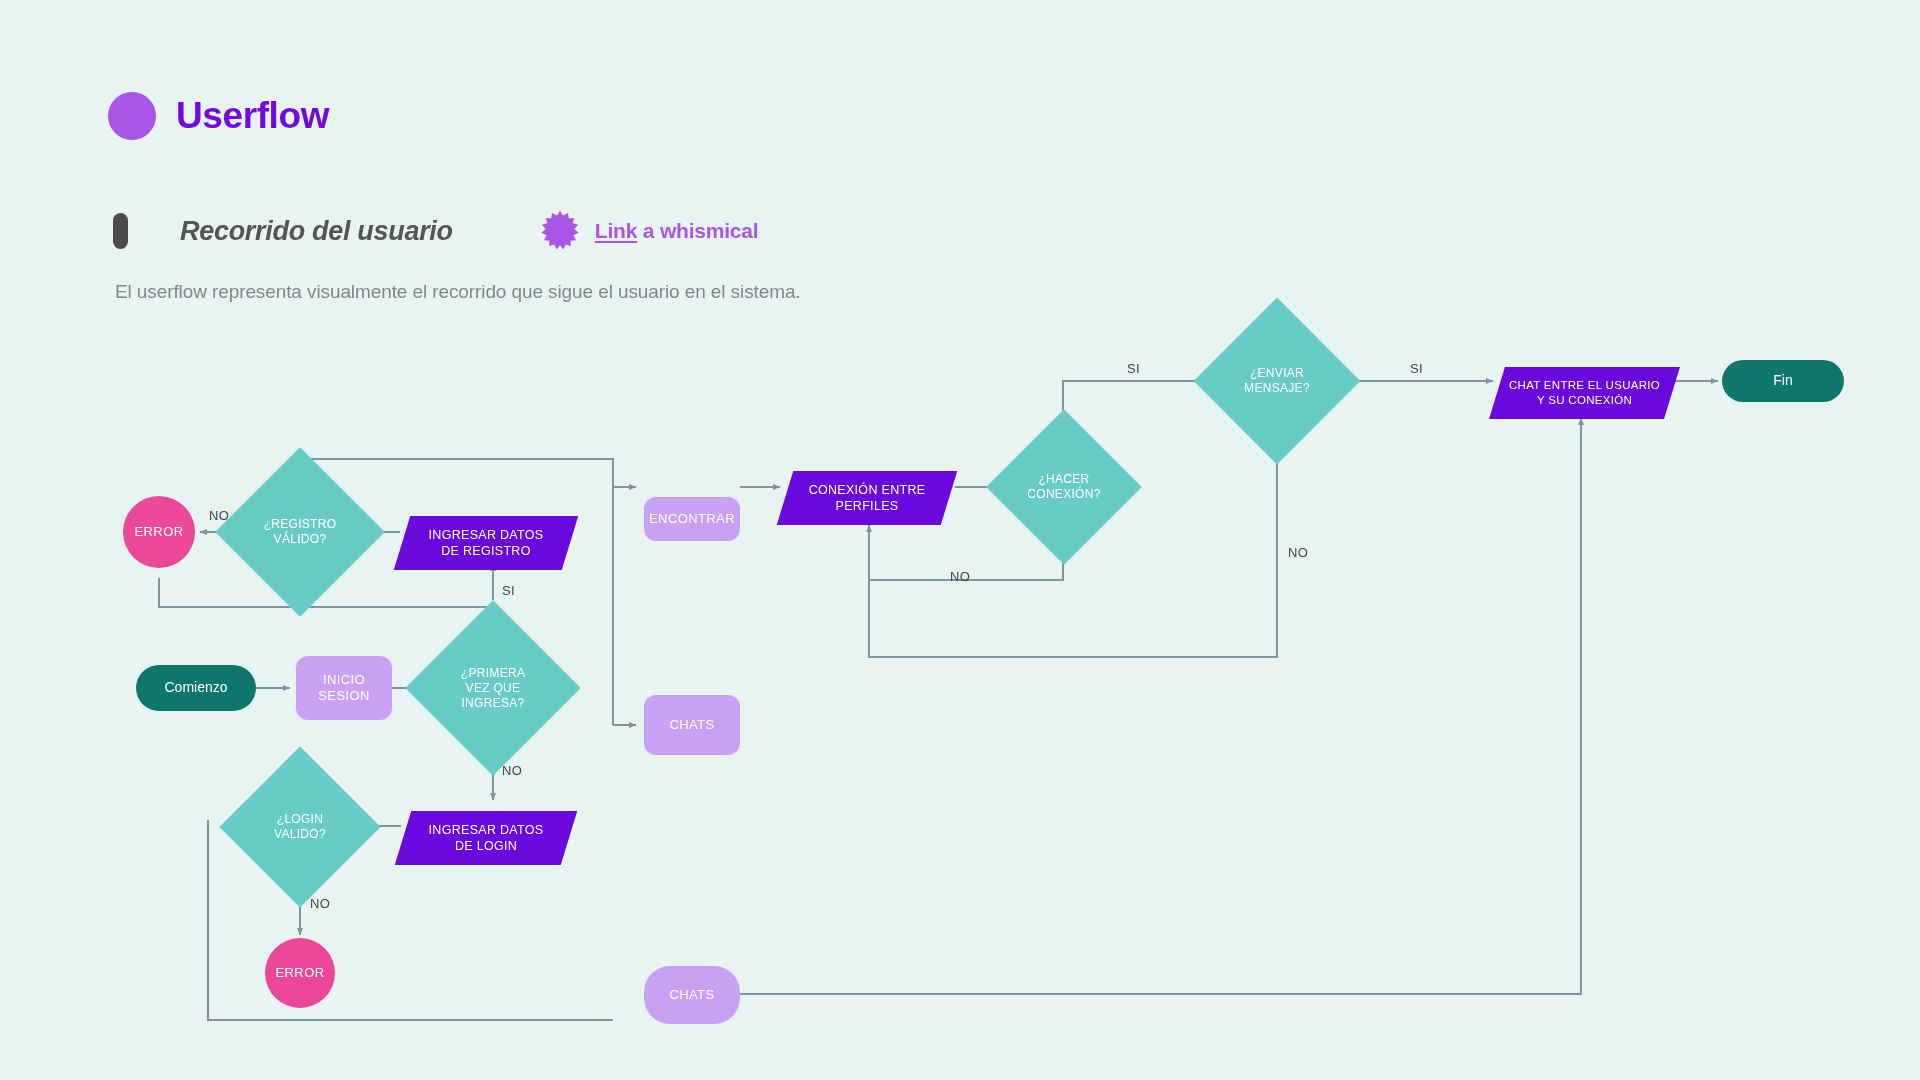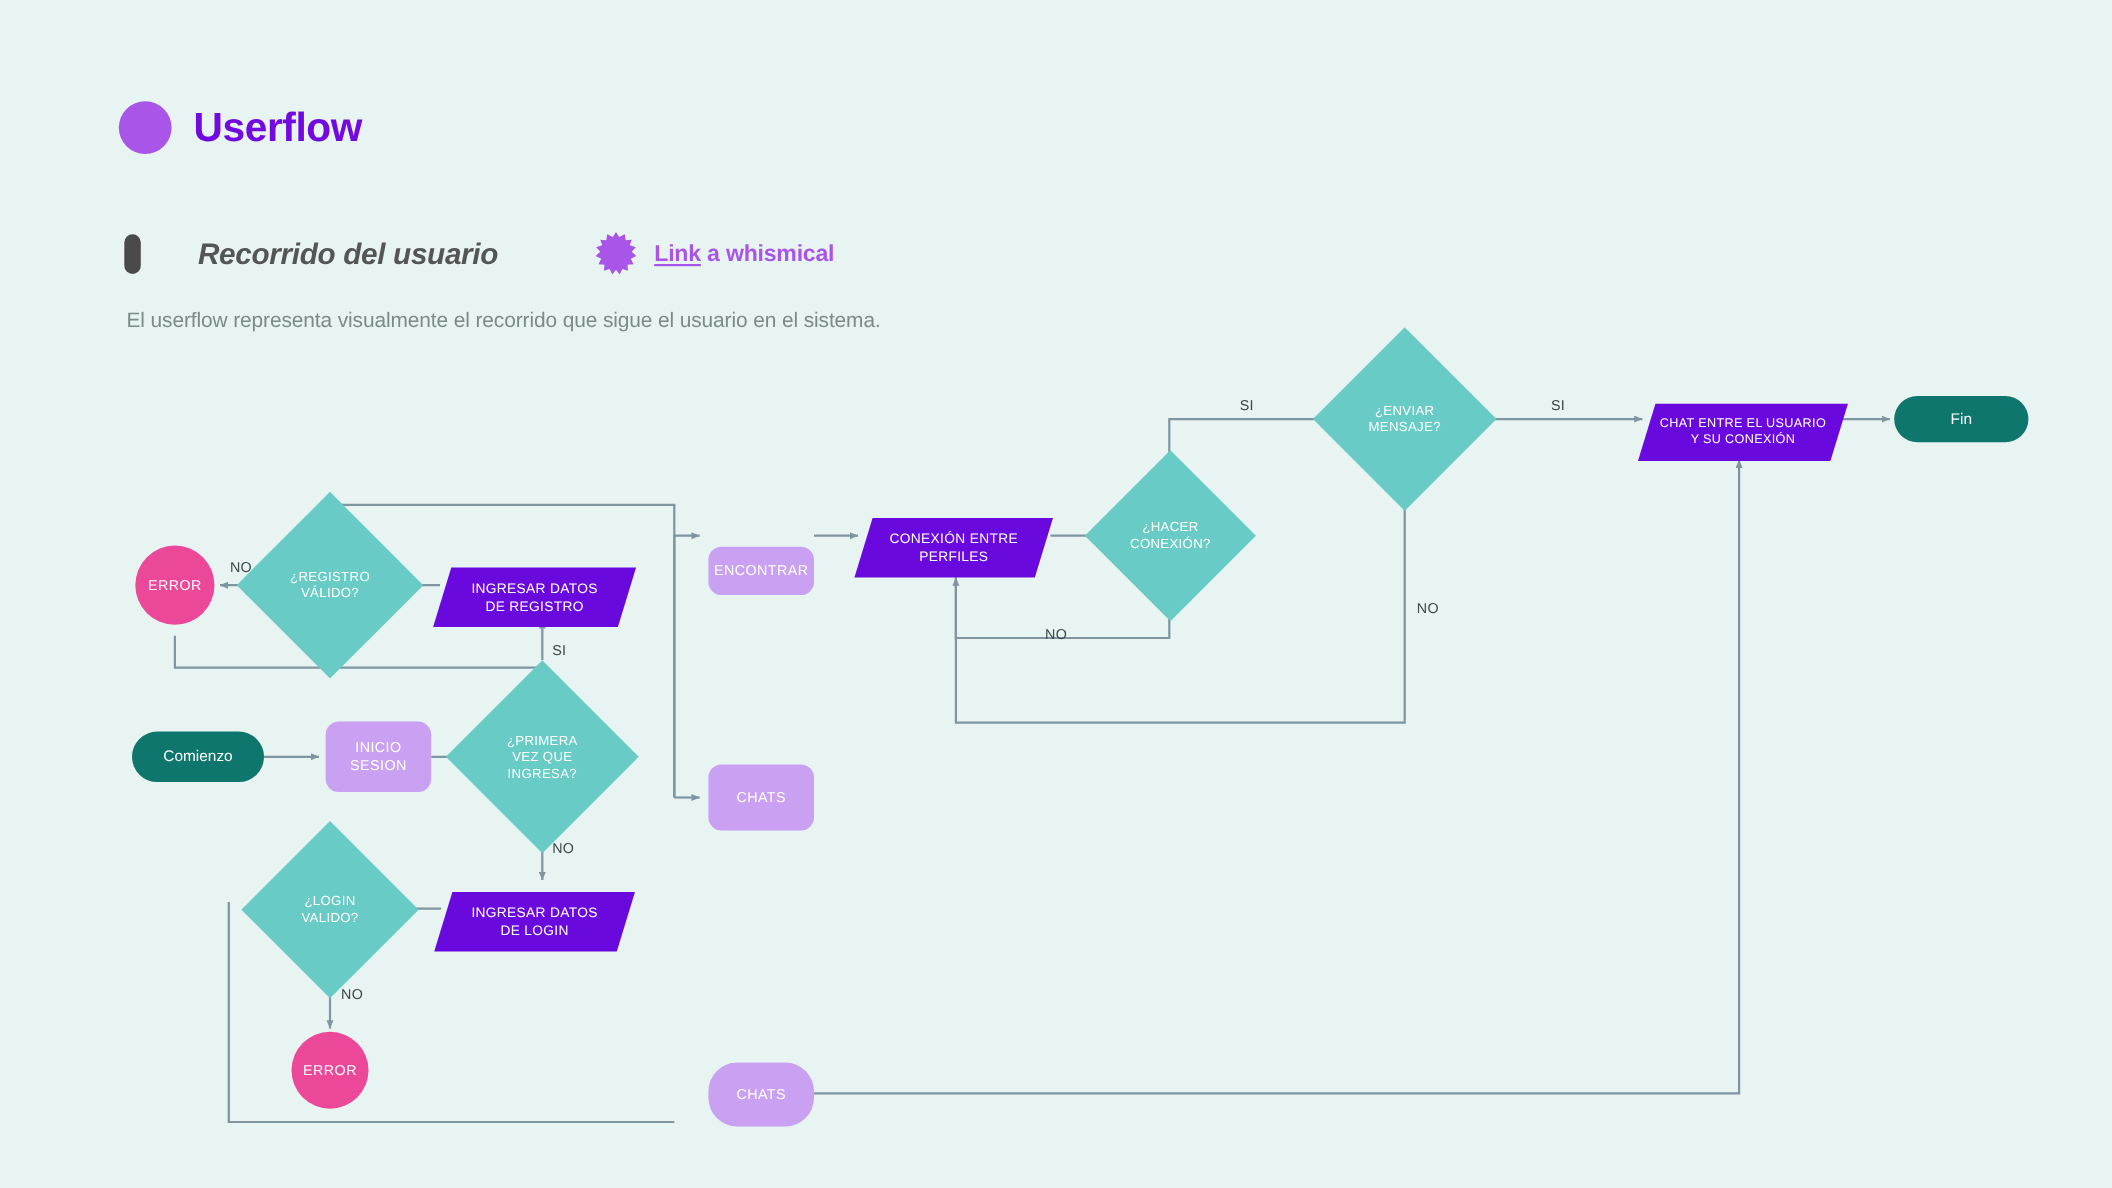--- a/index.html
+++ b/index.html
@@ -178,21 +178,21 @@
 
       <path class="ln" d="M1340,381 L1493,381" marker-end="url(#ah)"></path>
 
       <path class="ln" d="M1277,443 L1277,657 L869,657 L869,525"></path>
 
       <path class="ln" d="M1672,381 L1718,381" marker-end="url(#ah)"></path>
 
       <path class="ln" d="M740,994 L1581,994 L1581,418" marker-end="url(#ah)"></path>
     </svg>
 
-    <div class="node n-term" style="left:120px; top:665px; width:120px; height:46px;">
+    <div class="node n-term" style="left:136px; top:665px; width:120px; height:46px;">
       <span>Comienzo</span>
     </div>
 
     <div class="node n-screen" style="left:296px; top:656px; width:96px; height:64px;">
       <span>INICIO SESION</span>
     </div>
 
     <div class="n-diamond-wrap" style="left:431px; top:626px; width:124px; height:124px;">
       <div class="n-diamond-shape"></div>
       <div class="n-diamond-label">

